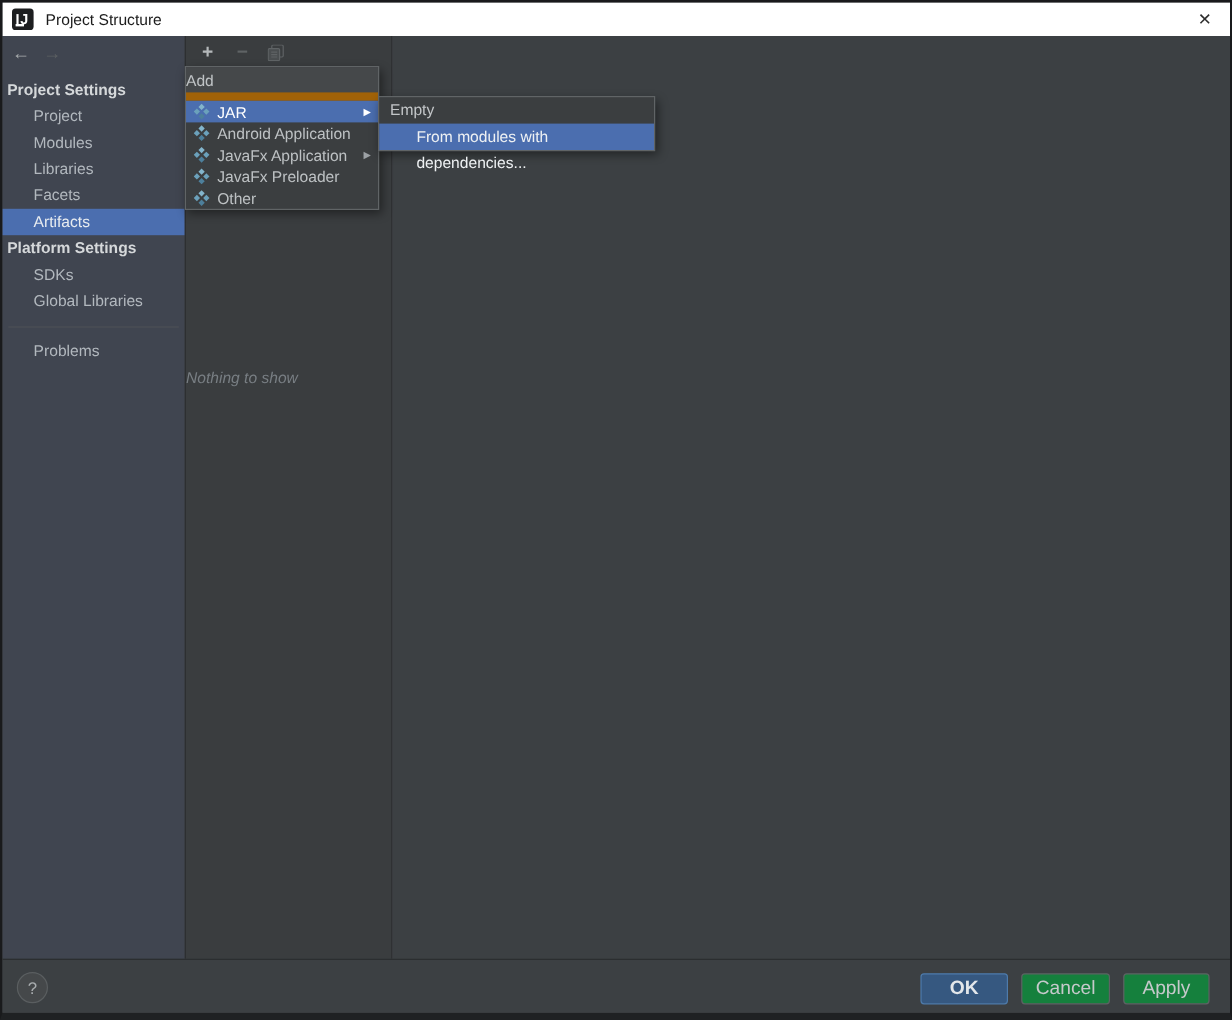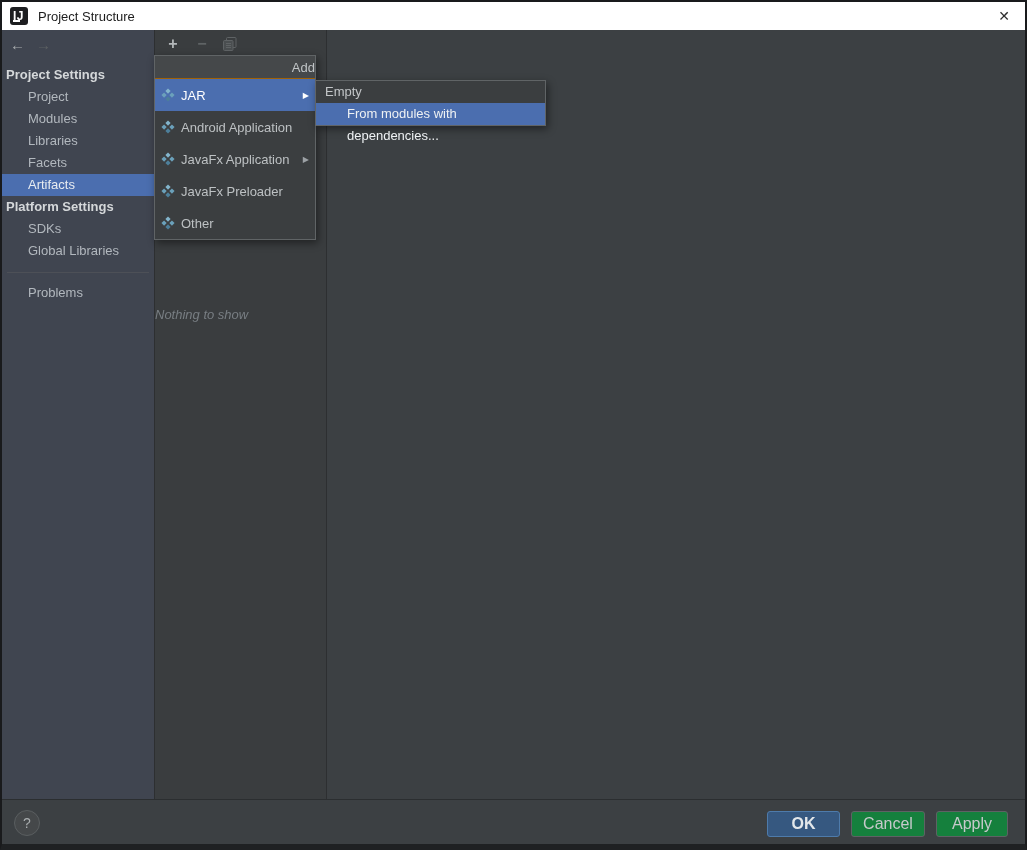--- a/index.html
+++ b/index.html
@@ -38,23 +38,23 @@
   .sb-item.problems{margin-top:9px;}
   
   .mtoolbar{height:27px;display:flex;align-items:center;padding-left:10px;gap:13px;}
   .tb-btn{width:16px;text-align:center;font-size:16px;line-height:1;}
   .tb-plus{color:#b4b8ba;font-weight:bold;}
   .tb-minus{color:#5f6365;font-weight:bold;}
   .empty-text{position:absolute;left:0;top:277px;width:100%;text-align:left;color:#787e83;font-style:italic;}
   
   .popup{position:absolute;left:152px;top:53px;width:162px;background:#3b3e40;
     border:1px solid #606466;box-shadow:2px 3px 8px rgba(0,0,0,.45);z-index:10;}
-  .popup-title{height:23px;line-height:23px;text-align:right;background:#45484a;
-    color:#c0c4c6;border-bottom:1px solid #a16207;}
-  .menu-item{height:32px;display:flex;align-items:center;padding:0 6px;color:#bdc1c3;cursor:default;}
+  .popup-title{height:28px;line-height:23px;text-align:left;background:#45484a;
+    color:#c0c4c6;border-bottom:7px solid #a16207;}
+  .menu-item{height:18px;display:flex;align-items:center;padding:0 6px;color:#bdc1c3;cursor:default;}
   .menu-item.selected{background:#4b6eaf;color:#ffffff;}
   .menu-item .mi-label{margin-left:6px;}
   .mi-arrow{margin-left:auto;font-size:8px;color:#9ca1a5;}
   .menu-item.selected .mi-arrow{color:#ffffff;}
   .mi-arrow.hidden{visibility:hidden;}
   
   .submenu{position:absolute;left:313px;top:78px;width:231px;background:#3b3e40;
     border:1px solid #606466;box-shadow:2px 3px 8px rgba(0,0,0,.45);z-index:11;}
   .sub-item{height:22px;line-height:22px;padding:0 9px;color:#c3c6c8;cursor:default;}
   .sub-item.selected{background:#4b6eaf;color:#eef1f3;padding-left:31px;}

